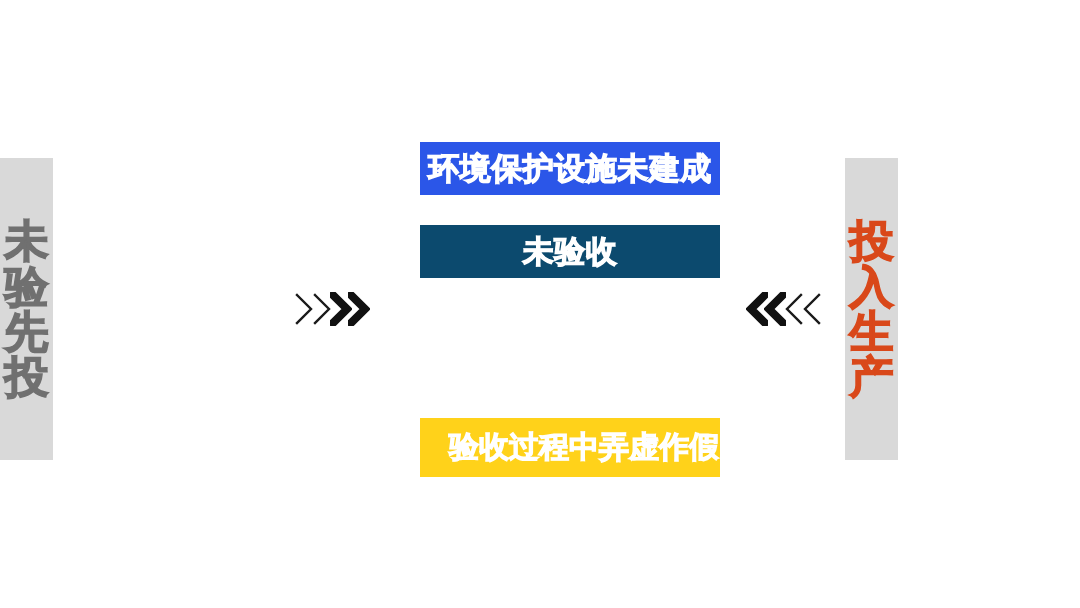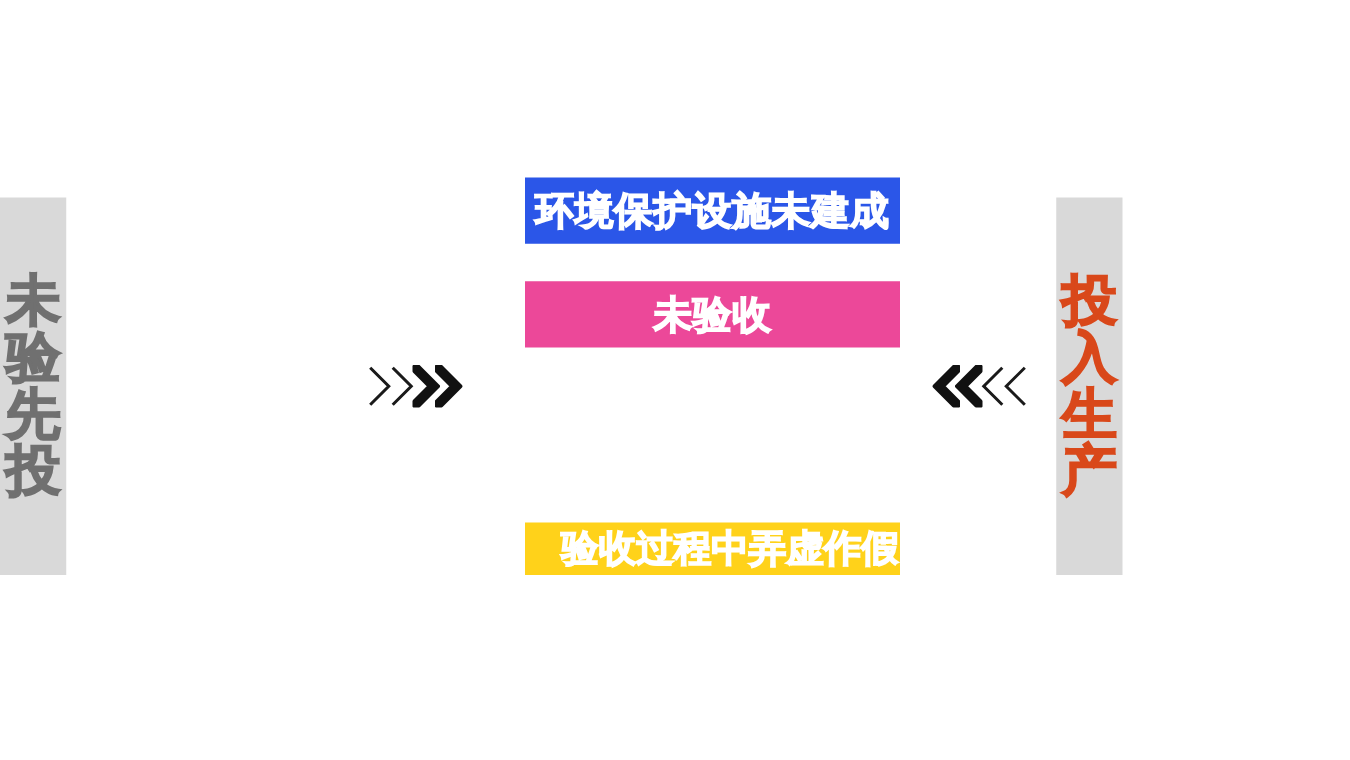--- a/index.html
+++ b/index.html
@@ -81,23 +81,23 @@
     box-sizing: border-box;
   }
   .bar-label {
     color: #ffffff;
     font-weight: 700;
     white-space: nowrap;
     letter-spacing: 0.5px;
     -webkit-text-stroke: 1.2px #ffffff;
   }
   #bar-0 { top: 142px; background: #2b56e8; }
-  #bar-1 { top: 225px; background: #ec4899; }
+  #bar-1 { top: 225px; background: #0c4a6e; }
   #bar-2 { top: 328px; background: #f97c07; }
-  #bar-3 { top: 418px; background: #ffd21a; height: 42px; padding-left: 28px; }
+  #bar-3 { top: 418px; background: #ffd21a; height: 59px; padding-left: 28px; }
 
   #bar-0 .bar-label { font-size: 31px; }
   #bar-1 .bar-label { font-size: 31px; }
   #bar-2 .bar-label { font-size: 31px; }
   #bar-3 .bar-label { font-size: 30px; letter-spacing: 0; }
 </style>
 </head>
 <body>
 
 <div id="canvas">

